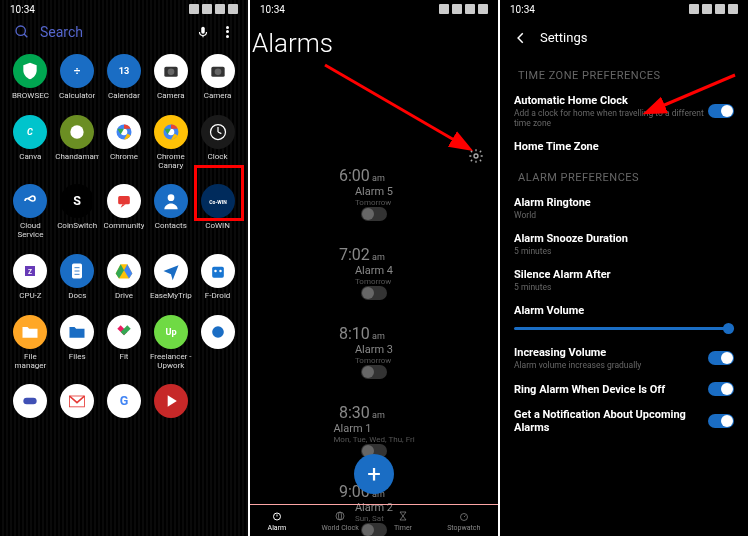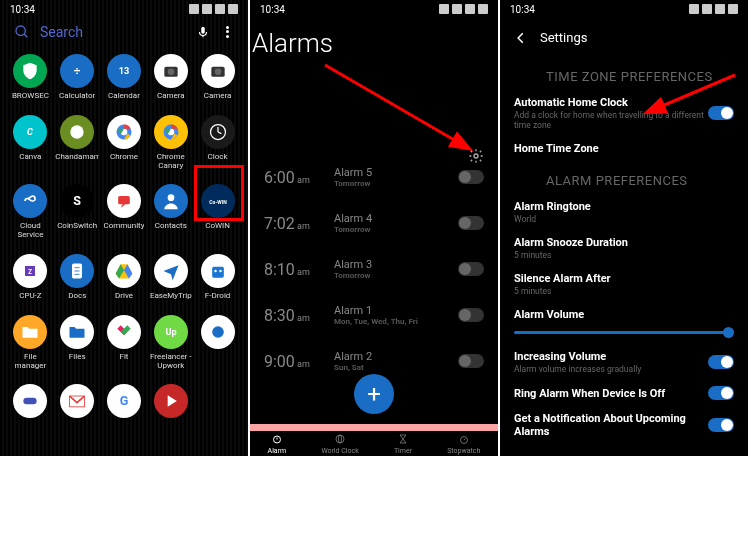--- a/index.html
+++ b/index.html
@@ -7,21 +7,21 @@
   background: #fff;
   font-family: -apple-system, BlinkMacSystemFont, "Segoe UI", Roboto, sans-serif;
   width: 752px;
   height: 540px;
   display: flex;
   gap: 2px;
   overflow: hidden;
 }
 .screen {
   width: 248px;
-  height: 456px;
+  height: 536px;
   background: #000;
   color: #fff;
   position: relative;
   overflow: hidden;
   font-size: 11px;
 }
 .screen.striped {
   background: repeating-linear-gradient(90deg, #000 0, #000 2px, #0a0a0a 2px, #0a0a0a 4px);
 }
 .status-bar {
@@ -95,26 +95,27 @@
 .gear-btn { position: absolute; right: 14px; top: 148px; width: 16px; height: 16px; }
 .arrow-red {
   position: absolute;
   pointer-events: none;
 }
 .alarm-list { padding: 0 14px; margin-top: 90px; }
 .alarm-row {
   display: flex;
   align-items: center;
   padding: 12px 0;
+  flex-direction: column;
 }
 .alarm-time { width: 70px; font-size: 16px; color: #888; }
 .alarm-time .ampm { font-size: 9px; }
 .alarm-info { flex: 1; }
 .alarm-name { font-size: 11px; color: #888; }
-.alarm-days { font-size: 8px; color: #555; font-weight: bold; }
+.alarm-days { font-size: 8px; color: #555; }
 .toggle {
   width: 26px;
   height: 14px;
   background: #333;
   border-radius: 7px;
   position: relative;
 }
 .toggle::after {
   content: "";
   position: absolute;
@@ -145,42 +146,42 @@
 }
 .bottom-nav {
   position: absolute;
   bottom: 0;
   left: 0;
   right: 0;
   height: 32px;
   display: flex;
   justify-content: space-around;
   align-items: center;
-  border-top: 7px solid #fca5a5;
+  border-top: 1px solid #fca5a5;
 }
 .nav-item {
   display: flex;
   flex-direction: column;
   align-items: center;
   gap: 2px;
   font-size: 7px;
   color: #888;
 }
 .nav-item.active { color: #fff; }
 .nav-icon { width: 12px; height: 12px; }
 
 
 .settings-header {
   display: flex;
   align-items: center;
   gap: 12px;
   padding: 12px 14px;
   font-size: 13px;
 }
-.section-title { font-size: 13px; color: #666; padding: 12px 18px 6px; letter-spacing: 0.5px; margin-left: 28px; }
+.section-title { font-size: 11px; color: #666; padding: 12px 18px 6px; letter-spacing: 0.5px; }
 .setting-row {
   display: flex;
   align-items: center;
   padding: 6px 14px;
 }
 .setting-text { flex: 1; }
 .setting-title { font-size: 11px; color: #fff; font-weight: bold; }
 .setting-sub { font-size: 8.5px; color: #666; margin-top: 1px; }
 .slider-row { padding: 4px 14px 10px; }
 .slider-track {

